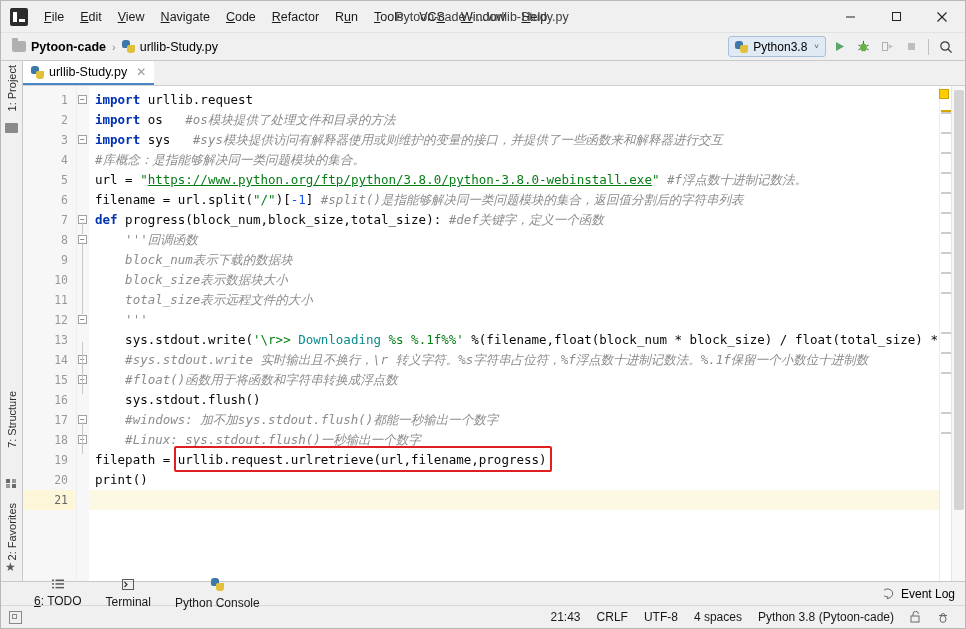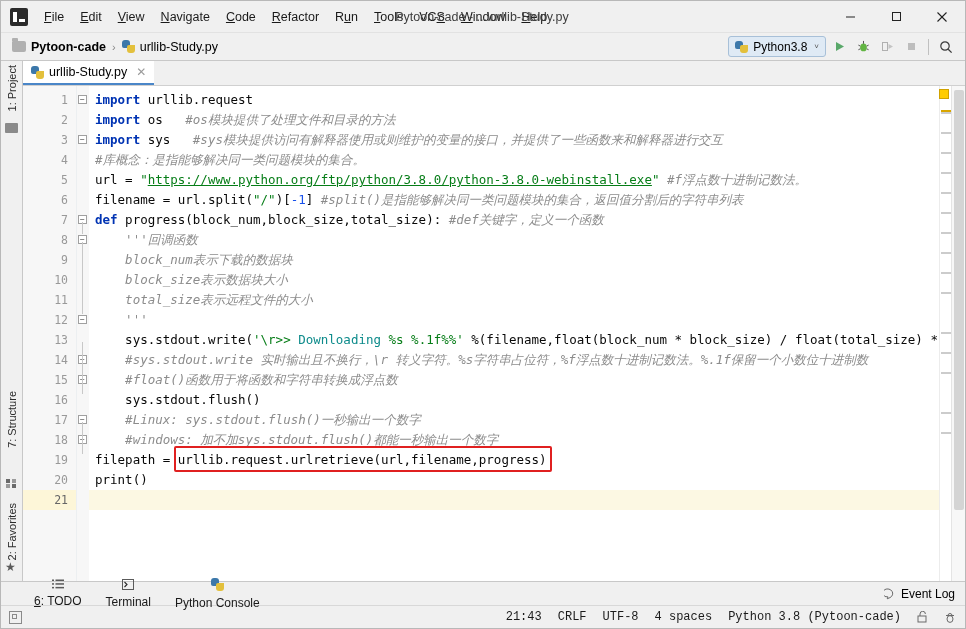--- a/index.html
+++ b/index.html
@@ -374,22 +374,21 @@
   .status-left-icon::after {
     content: ""; position: absolute;
     left: 2px; top: 2px; right: 4px; bottom: 4px;
     border: 1px solid #8a8a8a;
   }
   .status-right {
     margin-left: auto;
     display: flex;
     align-items: center;
     gap: 16px;
-    padding-right: 9px;
-    font-family: Liberation Mono, monospace;
+    padding-right: 16px;
   }
   .status-cell { white-space: nowrap; }
   .lock-icon, .bug-icon { font-size: 12px; color: #555; }
   svg { display: block; }
 </style>
 </head>
 <body>
 
 <div id="app">
 
@@ -598,22 +597,22 @@
             <div class="code-line"><span class="kw">def</span><span> progress(block_num,block_size,total_size): </span><span class="cmt">#def关键字，定义一个函数</span></div>
             <div class="code-line"><span class="doc">    '''回调函数</span></div>
             <div class="code-line"><span class="doc">    block_num表示下载的数据块</span></div>
             <div class="code-line"><span class="doc">    block_size表示数据块大小</span></div>
             <div class="code-line"><span class="doc">    total_size表示远程文件的大小</span></div>
             <div class="code-line"><span class="doc">    '''</span></div>
             <div class="code-line"><span>    sys.stdout.write(</span><span class="str">'\r&gt;&gt; </span><span class="teal">Downloading</span><span class="str"> %s %.1f%%'</span><span> %(filename,float(block_num * block_size) / float(total_size) * </span></div>
             <div class="code-line"><span class="cmt">    #sys.stdout.write 实时输出且不换行，\r 转义字符。%s字符串占位符，%f浮点数十进制记数法。%.1f保留一个小数位十进制数</span></div>
             <div class="code-line"><span class="cmt">    #float()函数用于将函数和字符串转换成浮点数</span></div>
             <div class="code-line"><span>    sys.stdout.flush()</span></div>
+            <div class="code-line"><span class="cmt">    #windows: 加不加sys.stdout.flush()都能一秒输出一个数字</span></div>
             <div class="code-line"><span class="cmt">    #Linux: sys.stdout.flush()一秒输出一个数字</span></div>
-            <div class="code-line"><span class="cmt">    #windows: 加不加sys.stdout.flush()都能一秒输出一个数字</span></div>
             <div class="code-line"><span>filepath = urllib.request.urlretrieve(url,filename,progress)</span></div>
             <div class="code-line"><span>print()</span></div>
             <div class="code-line current"><span></span></div>
           </div>
         <div class="markerbar" id="markerbar">
           <div class="err-square"></div>
         <div class="marker" style="top: 26px; background: rgb(204, 204, 204);"></div>
             <div class="marker" style="top: 46px; background: rgb(204, 204, 204);"></div>
             <div class="marker" style="top: 66px; background: rgb(204, 204, 204);"></div>
             <div class="marker" style="top: 86px; background: rgb(204, 204, 204);"></div>

